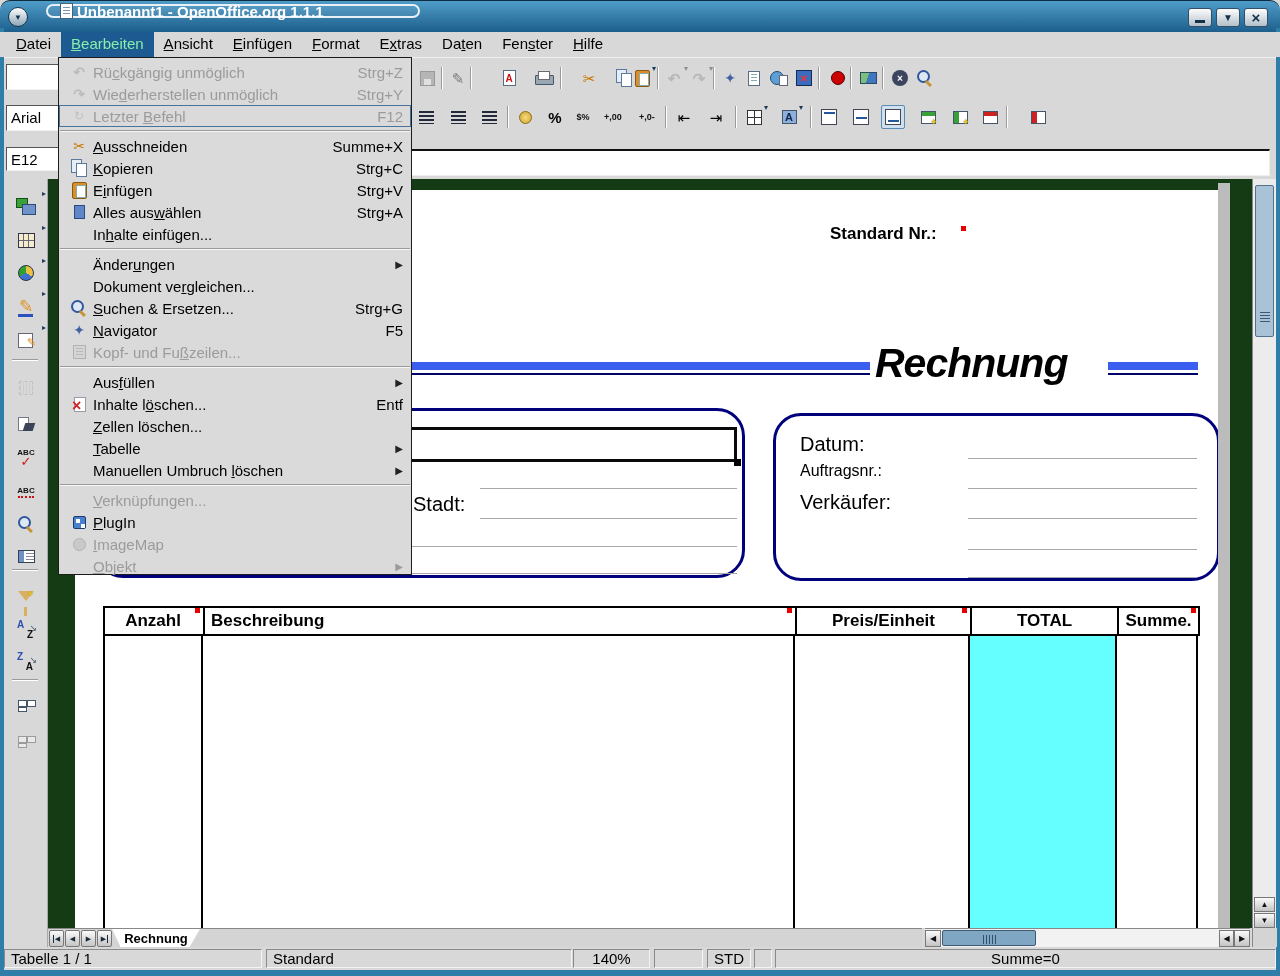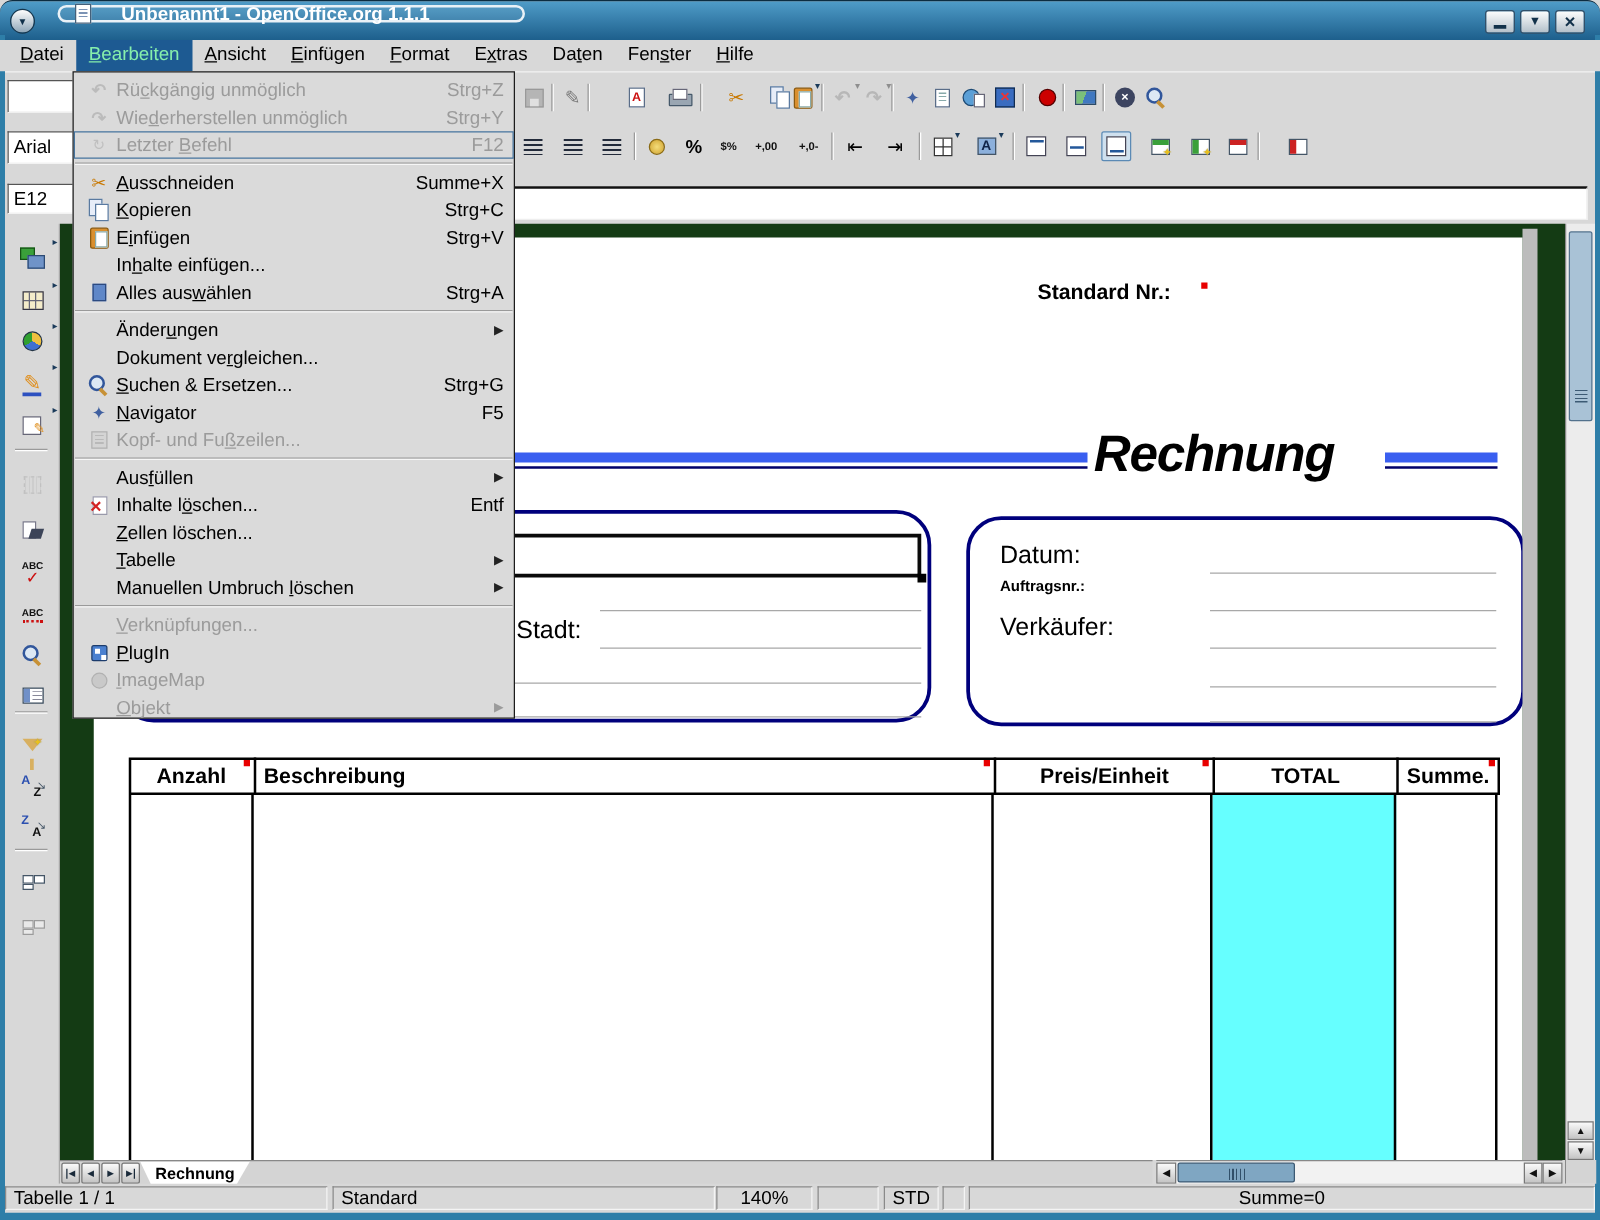--- a/index.html
+++ b/index.html
@@ -6,21 +6,21 @@
   html,body { width:1280px; height:976px; }
   body { position:relative; font-family:"Liberation Sans",sans-serif; background:#d8d8d8; overflow:hidden; }
   .abs { position:absolute; }
 
   
   #titlebar { left:0; top:0; width:1280px; height:32px; background:linear-gradient(#4f9cc8,#1d5f8c); border-radius:10px 10px 0 0; border-top:1px solid #0c2c40; }
   #frame-left  { left:0; top:28px; width:4px; height:948px; background:#2e7ea8; }
   #frame-right { left:1276px; top:28px; width:4px; height:948px; background:#2e7ea8; }
   #frame-bottom{ left:0; top:970px; width:1280px; height:6px; background:#2e7ea8; }
   #win-menu-btn { left:8px; top:6px; width:20px; height:20px; border-radius:50%; background:linear-gradient(#fdfdfd,#8fa6b8); border:1px solid #15364e; display:flex; align-items:center; justify-content:center; font-size:8px; color:#10304a; }
-  #title-pill { left:46px; top:3px; width:374px; height:14px; border:2px solid #e9f1f7; border-radius:14px; background:rgba(255,255,255,0.07); display:flex; align-items:center; gap:24px; padding-left:12px; }
+  #title-pill { left:46px; top:3px; width:374px; height:14px; border:2px solid #e9f1f7; border-radius:14px; background:rgba(255,255,255,0.07); display:flex; align-items:center; gap:4px; padding-left:12px; }
   .doc-ico { width:13px; height:16px; background:#fff; border:1px solid #44607a; position:relative; }
   .doc-ico::after { content:""; position:absolute; left:2px; top:3px; width:7px; height:8px; background:repeating-linear-gradient(180deg,#7b93b5 0 1px,transparent 1px 3px); }
   #title-text { color:#fff; font-weight:bold; font-size:15px; white-space:nowrap; }
   .winbtn { top:7px; width:24px; height:19px; background:linear-gradient(#fdfdfd,#b4c0ca); border:1px solid #32506a; border-radius:3px; display:flex; align-items:center; justify-content:center; color:#12314a; font-weight:bold; }
   #btn-min { left:1188px; } #btn-max { left:1216px; } #btn-close { left:1244px; }
   #btn-min span { width:10px; height:3px; background:#12314a; margin-top:8px; }
   #btn-max span { font-size:10px; line-height:10px; }
   #btn-close span { font-size:15px; line-height:13px; }
 
   
@@ -454,21 +454,21 @@
   <div class="abs" style="left:35px;top:237px;width:627px;height:35px;border:3px solid #0a0a0a;background:#fff;"></div>
   <div class="abs" style="left:659px;top:269px;width:7px;height:7px;background:#000;"></div>
   <div class="docline" style="left:405px;top:298px;width:257px;"></div>
   <div class="abs" style="left:338px;top:303px;font-size:20px;">Stadt:</div>
   <div class="docline" style="left:405px;top:328px;width:257px;"></div>
   <div class="docline" style="left:35px;top:356px;width:627px;"></div>
   <div class="docline" style="left:35px;top:383px;width:627px;"></div>
 
   <div class="roundbox" style="left:698px;top:223px;width:447px;height:168px;"></div>
   <div class="abs" style="left:725px;top:243px;font-size:20px;">Datum:</div>
-  <div class="abs" style="left:725px;top:272px;font-size:12px;font-weight:bold;">Auftragsnr.:</div>
+  <div class="abs" style="left:725px;top:272px;font-size:16px;">Auftragsnr.:</div>
   <div class="abs" style="left:725px;top:301px;font-size:20px;">Verkäufer:</div>
   <div class="docline" style="left:893px;top:268px;width:229px;"></div>
   <div class="docline" style="left:893px;top:298px;width:229px;"></div>
   <div class="docline" style="left:893px;top:328px;width:229px;"></div>
   <div class="docline" style="left:893px;top:359px;width:229px;"></div>
   <div class="docline" style="left:893px;top:387px;width:229px;"></div>
 
   <div class="abs" style="left:895px;top:446px;width:147px;height:292px;background:#66ffff;"></div>
   <div class="abs" style="left:28px;top:416px;width:1097px;height:30px;border:2px solid #000;"></div>
   <div class="th-cell" style="left:28px;width:100px;justify-content:center;border-left:none;top:416px;">
@@ -586,31 +586,31 @@
     <span class="mis">Strg+C</span>
   </div>
   <div class="mi">
     <span class="mic">
         <span class="i-paste"></span>
       </span>
     <span class="mil">E<u>i</u>nfügen</span>
     <span class="mis">Strg+V</span>
   </div>
   <div class="mi">
+    <span class="mic">
+        <span class="i-selall"></span>
+      </span>
+    <span class="mil">Alles aus<u>w</u>ählen</span>
+    <span class="mis">Strg+A</span>
+  </div>
+  <div class="mi">
     <span class="mic"></span>
     <span class="mil">In<u>h</u>alte einfügen...</span>
     <span class="mis"></span>
   </div>
-  <div class="mi">
-    <span class="mic">
-        <span class="i-selall"></span>
-      </span>
-    <span class="mil">Alles aus<u>w</u>ählen</span>
-    <span class="mis">Strg+A</span>
-  </div>
   <div class="msep"></div>
   <div class="mi">
     <span class="mic"></span>
     <span class="mil">Änder<u>u</u>ngen</span>
     <span class="mia">▶</span>
   </div>
   <div class="mi">
     <span class="mic"></span>
     <span class="mil">Dokument ve<u>r</u>gleichen...</span>
   </div>

